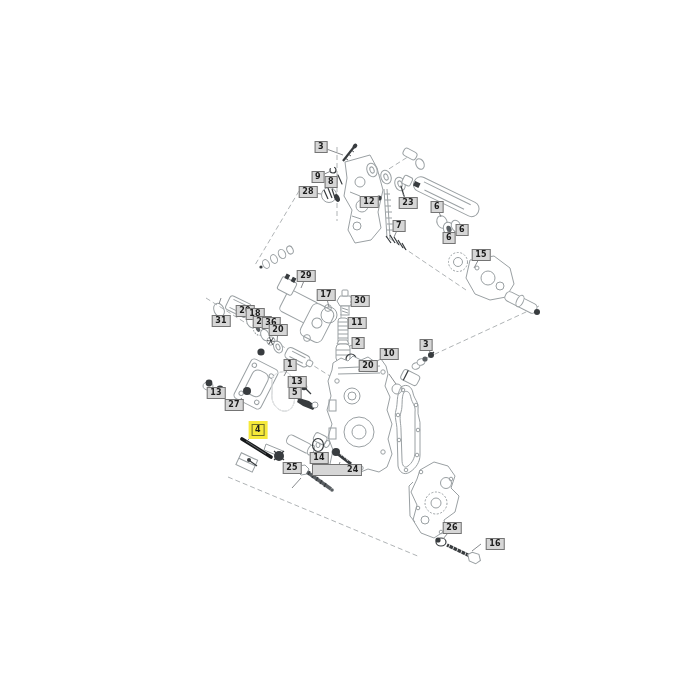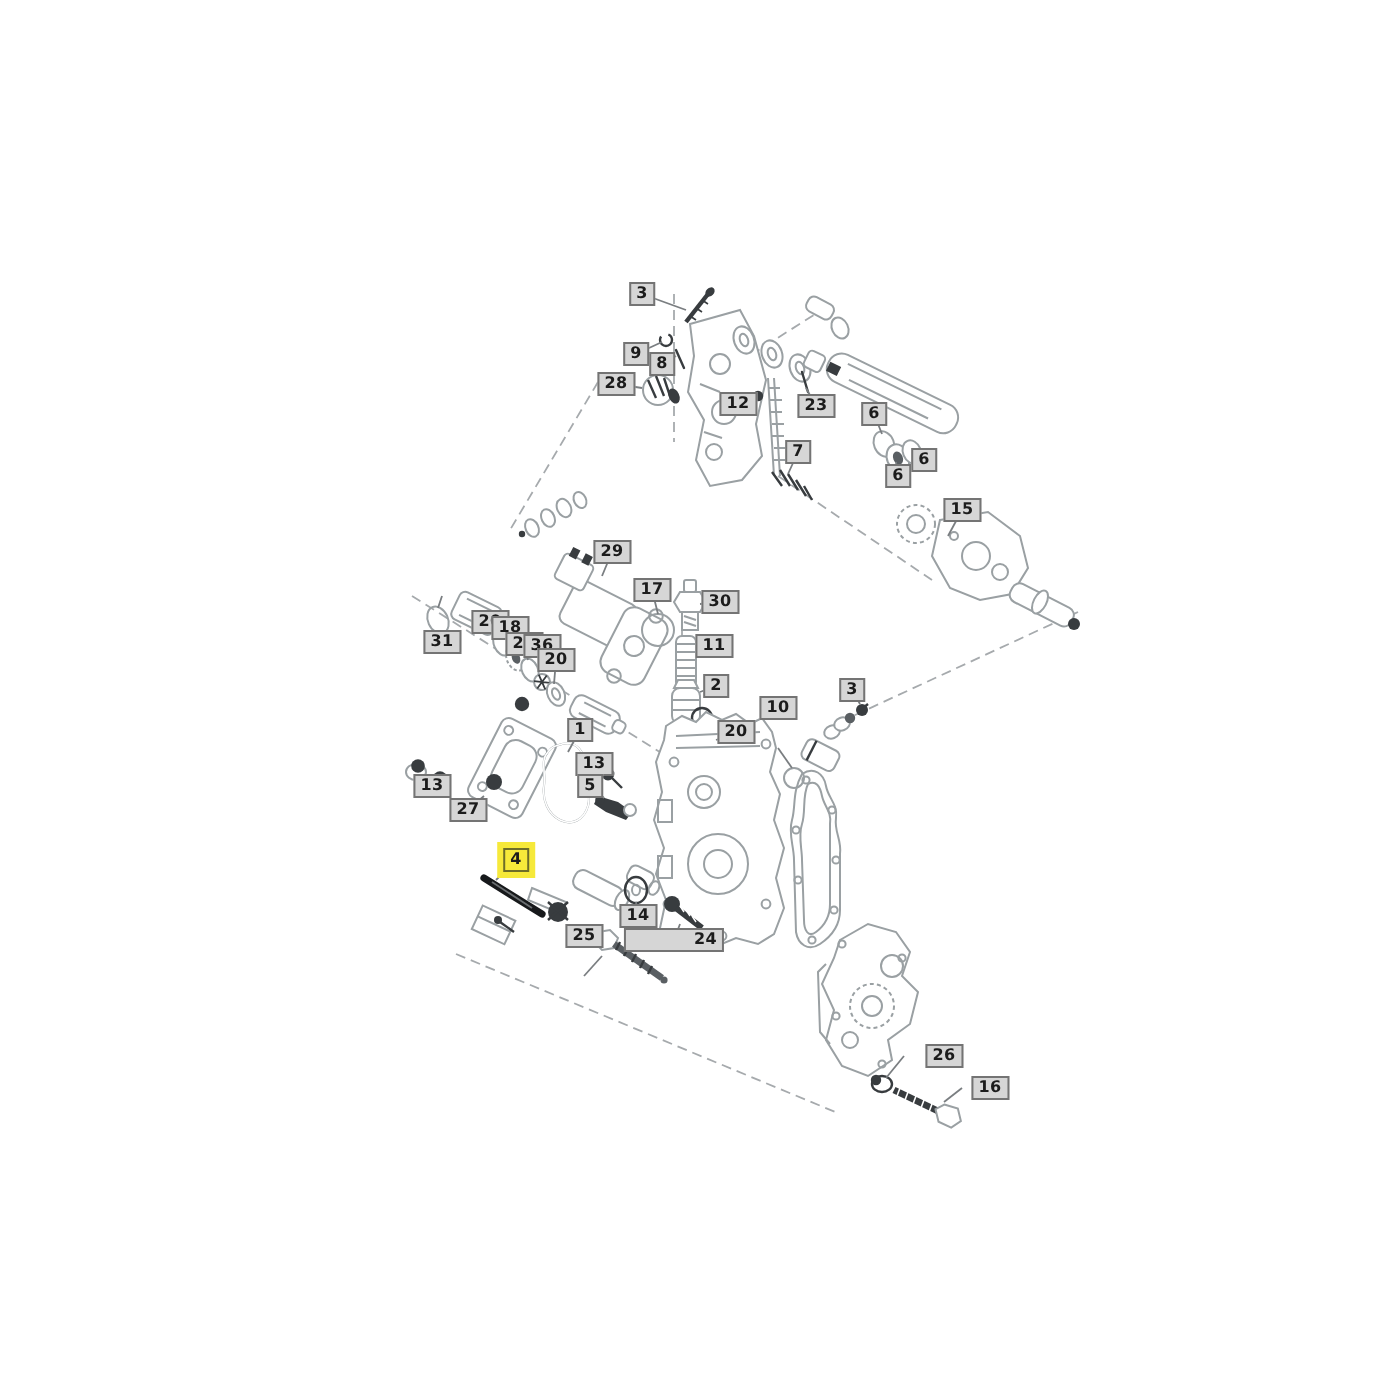--- a/index.html
+++ b/index.html
@@ -414,17 +414,17 @@
       <div class="callout" style="left: 368px; top: 366px;">20</div>
       <div class="callout" style="left: 389px; top: 354px;">10</div>
       <div class="callout" style="left: 297px; top: 382px;">13</div>
       <div class="callout" style="left: 216px; top: 393px;">13</div>
       <div class="callout" style="left: 295px; top: 393px;">5</div>
       <div class="callout" style="left: 234px; top: 405px;">27</div>
       <div class="callout hl" style="left: 258px; top: 430px;">4</div>
       <div class="callout" style="left: 319px; top: 458px;">14</div>
       <div class="callout" style="left: 337px; top: 470px; padding-left: 34px;">24</div>
       <div class="callout" style="left: 292px; top: 468px;">25</div>
-      <div class="callout" style="left: 452px; top: 528px; margin-left: 20px;">26</div>
+      <div class="callout" style="left: 452px; top: 528px;">26</div>
       <div class="callout" style="left: 495px; top: 544px;">16</div>
     </div>
 
 </div>
 
 </body></html>

